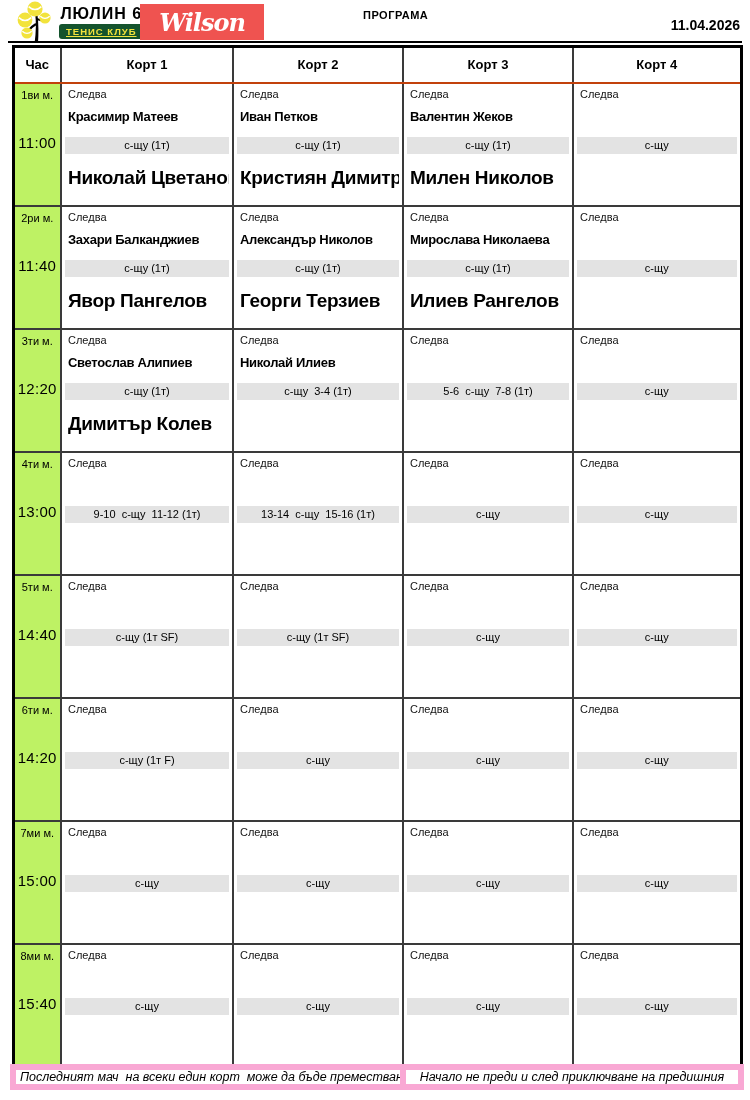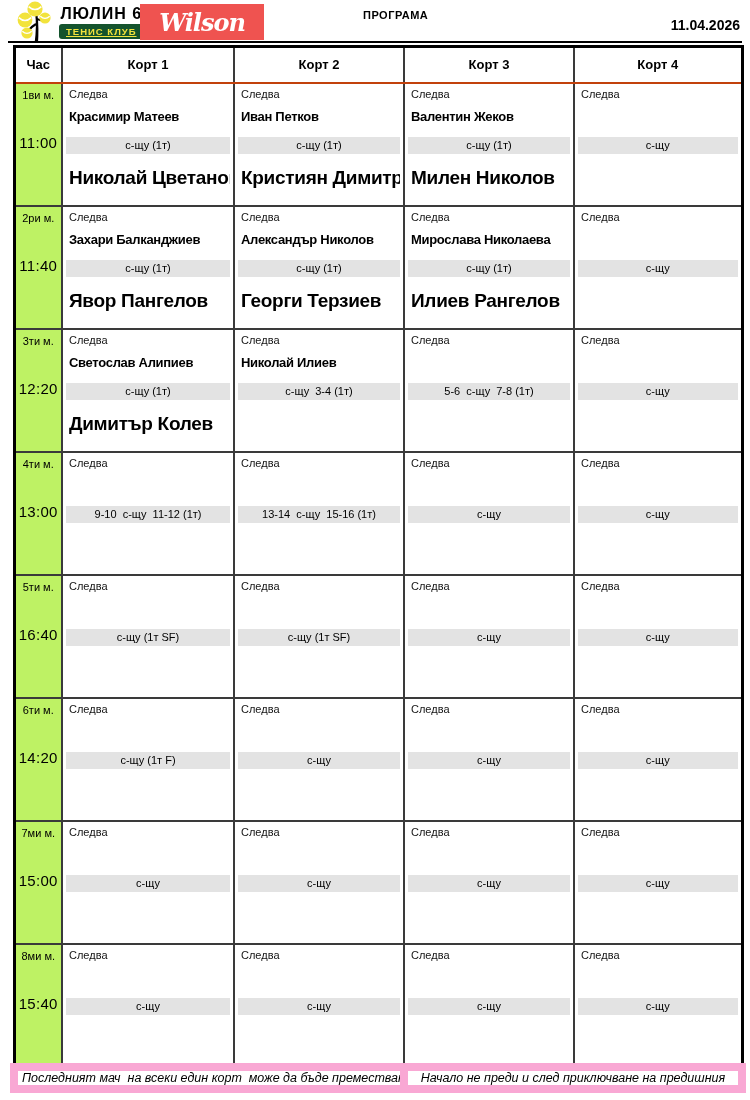--- a/index.html
+++ b/index.html
@@ -63,21 +63,21 @@
   .sledva{position:absolute;top:4px;left:6px;font-size:11px;color:#141414;}
   .p1{position:absolute;top:25px;left:6px;right:3px;font-size:13px;font-weight:bold;letter-spacing:-0.3px;white-space:nowrap;overflow:hidden;}
   .band{
     position:absolute;top:53px;left:3px;right:3px;height:17px;
     background:var(--band);
     font-size:11px;line-height:17px;text-align:center;white-space:pre;
   }
   .p2{position:absolute;top:83px;left:6px;right:3px;font-size:19px;font-weight:bold;letter-spacing:-0.3px;white-space:nowrap;overflow:hidden;}
 
   tfoot td{
-    height:20px;border:8px solid #f9a8d4;padding:0 4px;
+    height:20px;border:6px solid #f9a8d4;padding:0 4px;
     font-style:italic;font-size:12.5px;text-align:center;vertical-align:middle;
     white-space:pre;overflow:hidden;
   }
 </style>
 </head>
 <body>
 
 <div class="page">
 
   <div class="header">
@@ -244,21 +244,21 @@
           <td class="court-cell">
     <div class="sledva">Следва</div>
     <div class="p1"></div>
     <div class="band">с-щу</div>
     <div class="p2"></div>
   </td>
         </tr>
         <tr>
     <td class="time-cell">
       <div class="ordinal">5ти м.</div>
-      <div class="time">16:40</div>
+      <div class="time">14:40</div>
     </td>
   <td class="court-cell">
     <div class="sledva">Следва</div>
     <div class="p1"></div>
     <div class="band">с-щу (1т SF)</div>
     <div class="p2"></div>
   </td>
           <td class="court-cell">
     <div class="sledva">Следва</div>
     <div class="p1"></div>

